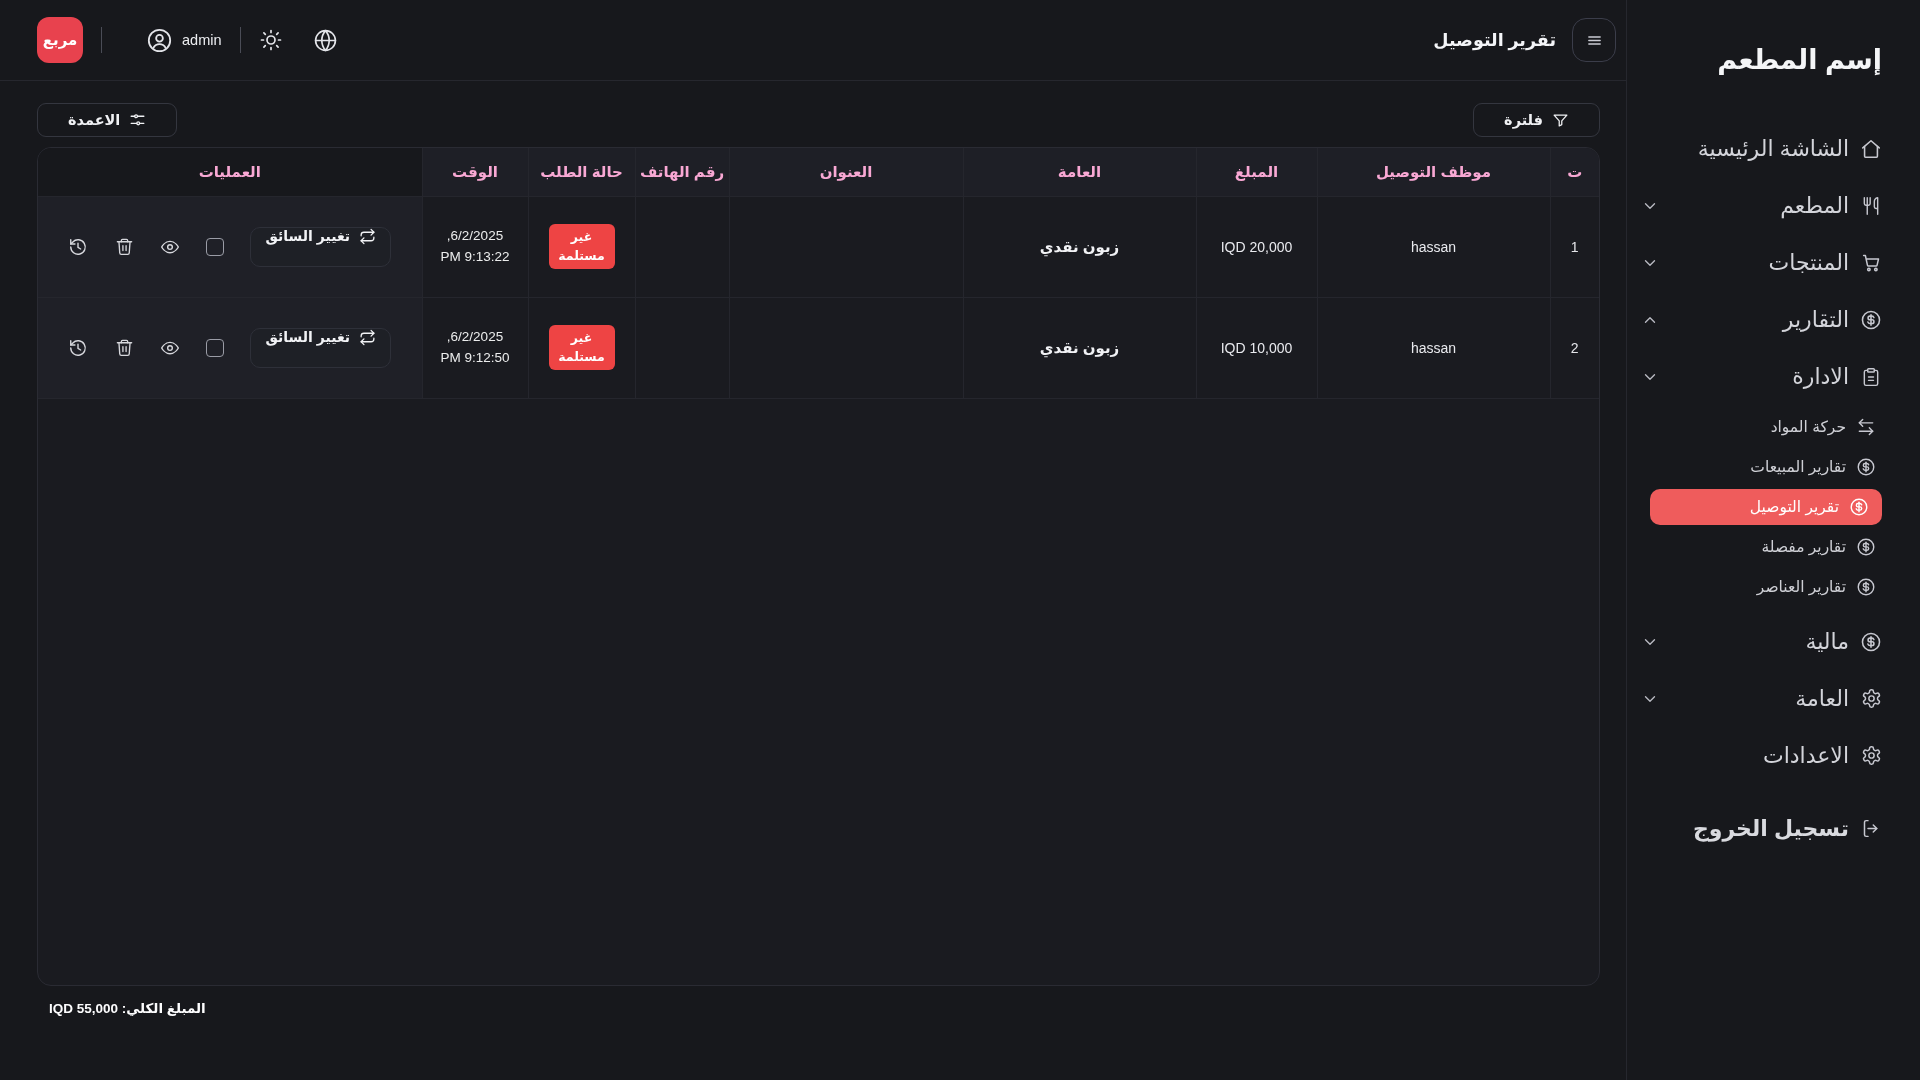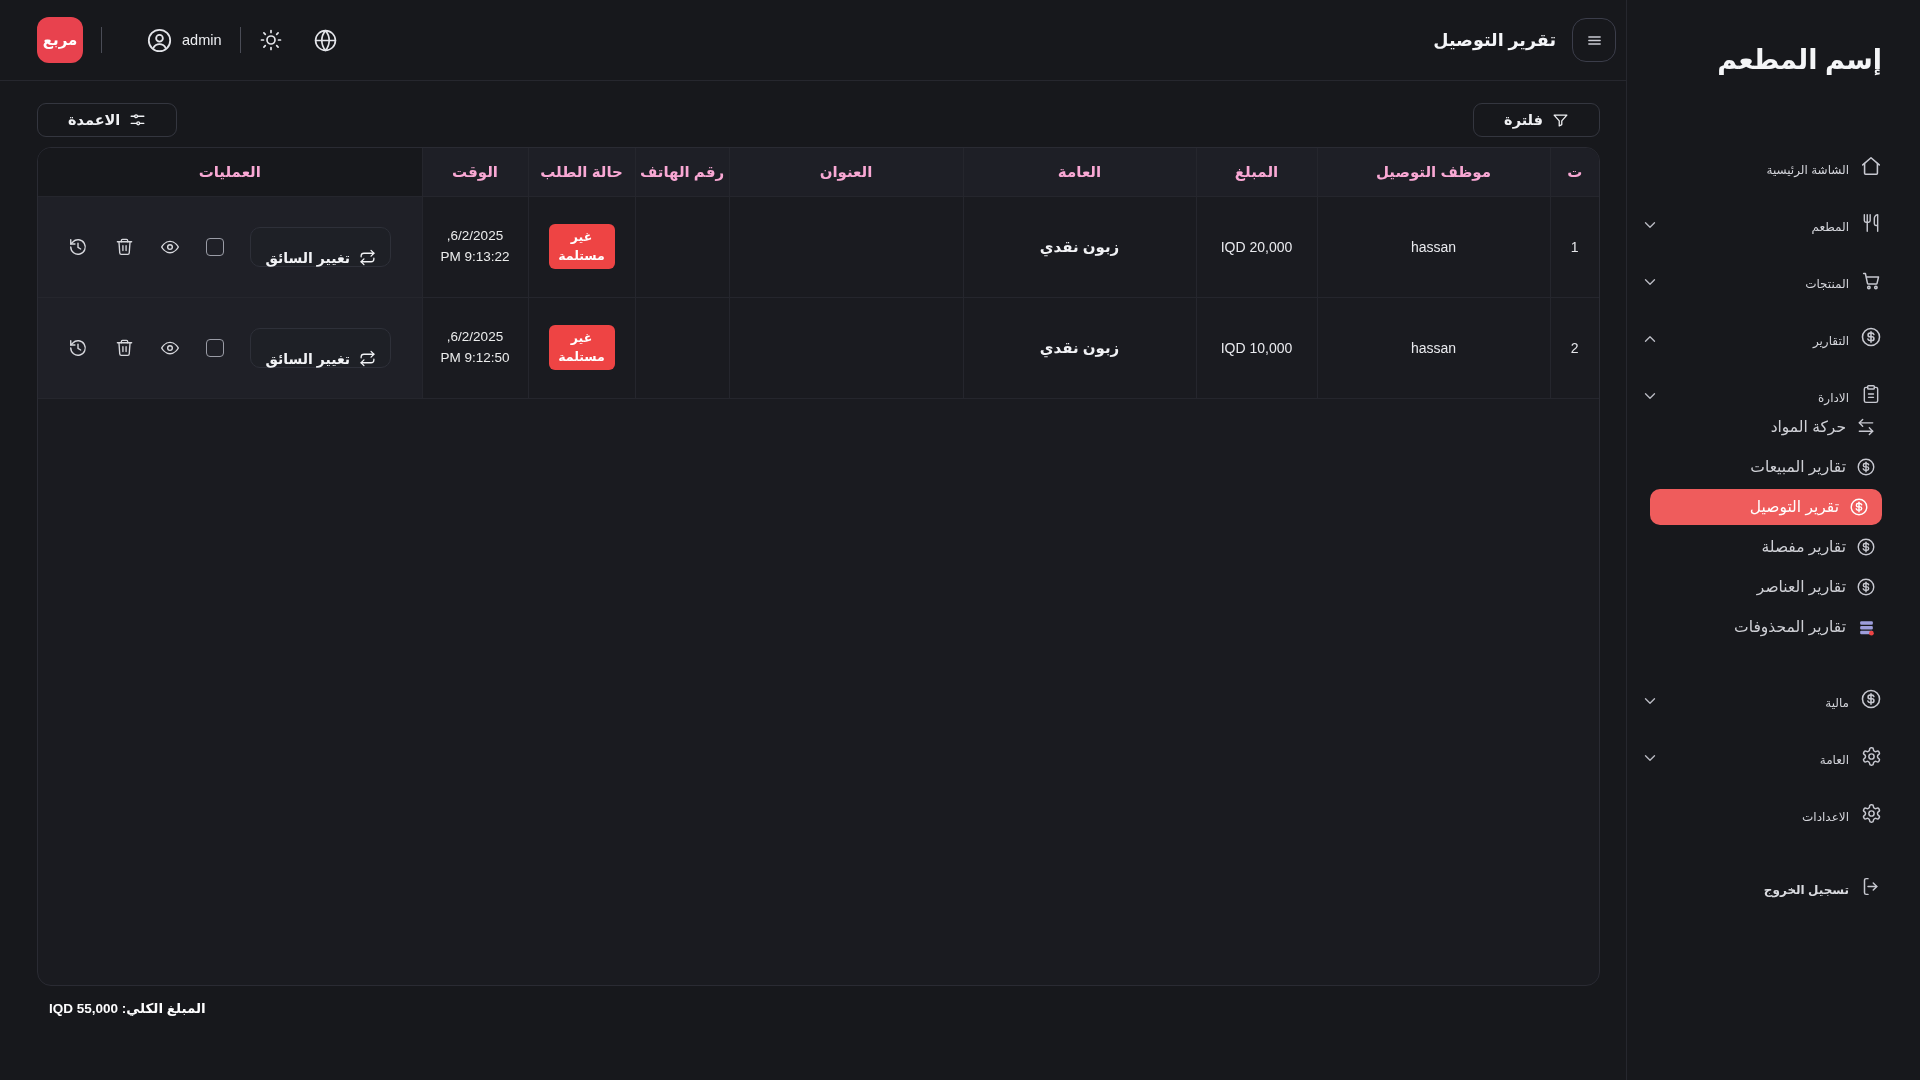--- a/index.html
+++ b/index.html
@@ -12,22 +12,22 @@
 
   
   .sidebar {
     width:294px; height:1080px; flex:0 0 294px;
     border-left:1px solid #26272e; background:#17181c;
     padding:0 38px 16px 14px; overflow:hidden;
   }
   .restaurant-title { font-size:27px; font-weight:bold; margin-top:44px; color:#f4f5f7; }
   .nav { margin-top:44px; }
   .nav-item {
-    height:57px; display:flex; align-items:flex-end; gap:11px;
-    color:#d3d4da; font-size:12px; cursor:pointer;
+    height:57px; display:flex; align-items:center; gap:11px;
+    color:#d3d4da; font-size:22px; cursor:pointer;
   }
   .nav-item .ic { flex:0 0 22px; height:22px; color:#c7c8d0; display:flex; align-items:center; justify-content:center; }
   .nav-item .spacer { flex:1; }
   .nav-item .chev { color:#b9bac2; flex:0 0 18px; height:18px; }
   .nav-sub-group { margin:2px 0 6px; }
   .nav-sub {
     height:40px; display:flex; align-items:center; gap:10px;
     padding:0 6px; color:#cfd0d6; font-size:15.5px; cursor:pointer;
   }
   .nav-sub .ic { flex:0 0 20px; height:20px; color:#c7c8d0; display:flex; align-items:center; justify-content:center; }
@@ -88,21 +88,21 @@
   thead tr > * { border-top:none; }
   .cust { font-size:15px; font-weight:bold; color:#f1f2f5; }
   .amount, .emp { color:#e9eaee; }
   .chip {
     display:inline-block; background:#ee4444; color:#fff; border-radius:6px;
     padding:4px 9px; font-size:12.5px; font-weight:bold; line-height:1.45; max-width:66px;
   }
   .timecell { font-size:13.5px; line-height:1.55; color:#eceded; }
   .ops-wrap { display:flex; align-items:center; justify-content:center; gap:26px; }
   .drv-btn {
-    display:flex; align-items:flex-end; gap:9px; height:40px; padding:0 14px;
+    display:flex; align-items:flex-start; gap:9px; height:40px; padding:0 14px;
     background:#1e2026; border:1px solid #2e3039; border-radius:10px;
     color:#f2f3f6; font-size:14px; font-weight:bold; cursor:pointer; font-family:inherit;
   }
   .drv-btn .ic { width:17px; height:17px; display:flex; }
   .row-icon { background:none; border:none; color:#d6d7dc; cursor:pointer; width:20px; height:20px; padding:0; display:flex; }
   .checkbox {
     width:18px; height:18px; border:1.5px solid #9a9ca6; border-radius:4px;
     background:transparent; cursor:pointer;
   }
   .total-line { margin:13px 10px 0 0; text-align:left; padding-left:12px; }
@@ -250,33 +250,20 @@
           <span class="ic">
             <svg width="20" height="20" viewBox="0 0 24 24" fill="none" stroke="currentColor" stroke-width="1.7" stroke-linecap="round" stroke-linejoin="round">
                 <circle cx="12" cy="12" r="9.3"></circle>
                 <path d="M15.2 9.4a2.3 2.3 0 0 0-2.2-1.6h-2.2a2 2 0 0 0 0 4h2.4a2 2 0 0 1 0 4h-2.4a2.3 2.3 0 0 1-2.2-1.6"></path>
                 <path d="M12 6.2v11.6"></path>
               </svg>
           </span>
           <span>تقارير العناصر</span>
         </div>
 
-        <div class="nav-sub">
-          <span class="ic">
-            <svg width="19" height="19" viewBox="0 0 24 24" fill="none">
-                <g fill="#9d9ddb">
-                  <rect x="4" y="4" width="16" height="4.6" rx="1.4"></rect>
-                  <rect x="4" y="10" width="16" height="4.6" rx="1.4"></rect>
-                  <rect x="4" y="16" width="16" height="4.6" rx="1.4"></rect>
-                </g>
-                <circle cx="18.2" cy="19.2" r="3" fill="#ef4444"></circle>
-              </svg>
-          </span>
-          <span>تقارير المحذوفات</span>
-        </div>
 
       </div>
 
       <div class="nav-item">
         <span class="ic">
           <svg width="22" height="22" viewBox="0 0 24 24" fill="none" stroke="currentColor" stroke-width="1.7" stroke-linecap="round" stroke-linejoin="round">
               <circle cx="12" cy="12" r="9.3"></circle>
               <path d="M15.2 9.4a2.3 2.3 0 0 0-2.2-1.6h-2.2a2 2 0 0 0 0 4h2.4a2 2 0 0 1 0 4h-2.4a2.3 2.3 0 0 1-2.2-1.6"></path>
               <path d="M12 6.2v11.6"></path>
             </svg>

